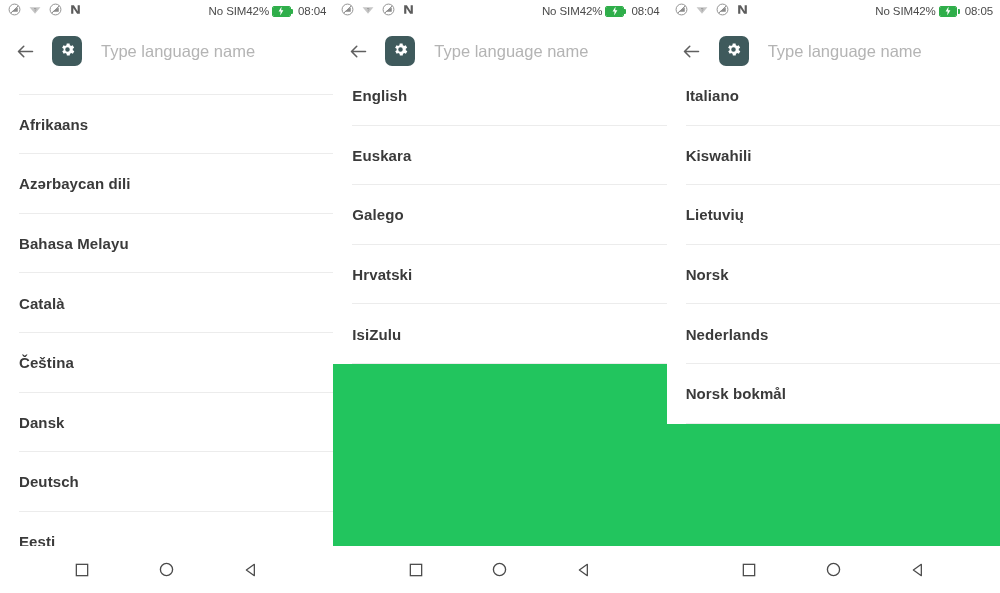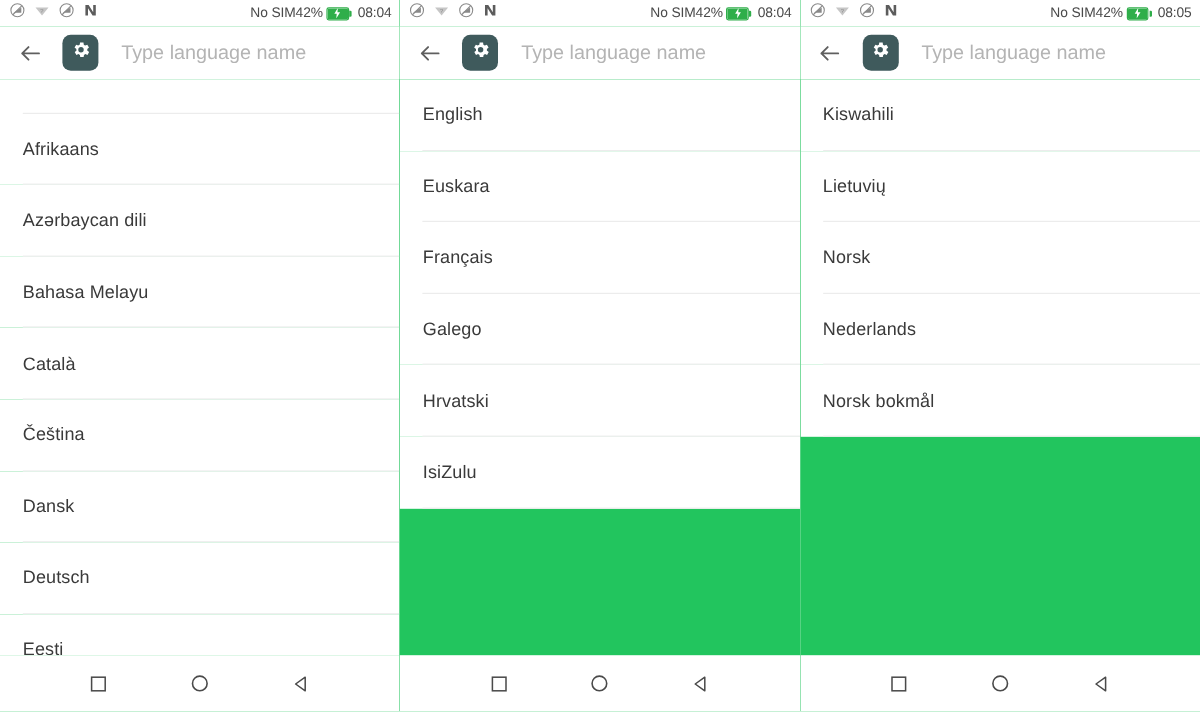--- a/index.html
+++ b/index.html
@@ -100,21 +100,21 @@
     top: 50%;
     transform: translate(-50%, -50%);
     z-index: 2;
   }
 
   
   .toolbar {
     height: 44px;
     flex: 0 0 44px;
     display: flex;
-    align-items: center;
+    align-items: flex-end;
     padding: 0 10px 0 10px;
     background: #ffffff;
     position: relative;
     z-index: 3;
   }
   .back-btn {
     width: 30px;
     height: 30px;
     display: flex;
     align-items: center;
@@ -147,20 +147,21 @@
   .search-input::placeholder {
     color: #b4b4b4;
     font-size: 16.5px;
   }
 
   
   .list-wrap {
     flex: 1 1 auto;
     position: relative;
     overflow: hidden;
+    font-weight: bold;
   }
   .list {
     position: absolute;
     left: 0;
     right: 0;
     top: 0;
   }
   .list.shifted { top: -31px; }
 
   .list-item {
@@ -389,23 +390,20 @@
 
     <div class="list-wrap">
       <div class="list">
         <div class="list-item">
             <span class="label">English</span>
           </div>
         <div class="list-item">
             <span class="label">Euskara</span>
           </div>
         <div class="list-item">
-            <span class="label">Français</span>
-          </div>
-        <div class="list-item">
             <span class="label">Galego</span>
           </div>
         <div class="list-item">
             <span class="label">Hrvatski</span>
           </div>
         <div class="list-item">
             <span class="label">IsiZulu</span>
           </div>
       </div>
     </div>
@@ -487,20 +485,23 @@
               <path fill="#ffffff" d="M19.4 13a7.8 7.8 0 0 0 0-2l2-1.6-2-3.4-2.4 1a7.6 7.6 0 0 0-1.7-1l-.4-2.6h-4l-.4 2.6c-.6.2-1.2.6-1.7 1l-2.4-1-2 3.4L6.6 11a7.8 7.8 0 0 0 0 2l-2 1.6 2 3.4 2.4-1c.5.4 1.1.8 1.7 1l.4 2.6h4l.4-2.6c.6-.2 1.2-.6 1.7-1l2.4 1 2-3.4-2-1.6zM12 15.2A3.2 3.2 0 1 1 12 8.8a3.2 3.2 0 0 1 0 6.4z"></path>
             </svg>
         </span>
       </div>
       <input class="search-input" type="text" value="" placeholder="Type language name" style="">
     </div>
 
     <div class="list-wrap">
       <div class="list">
         <div class="list-item">
+            <span class="label">Italiano</span>
+          </div>
+        <div class="list-item">
             <span class="label">Kiswahili</span>
           </div>
         <div class="list-item">
             <span class="label">Lietuvių</span>
           </div>
         <div class="list-item">
             <span class="label">Norsk</span>
           </div>
         <div class="list-item">
             <span class="label">Nederlands</span>

